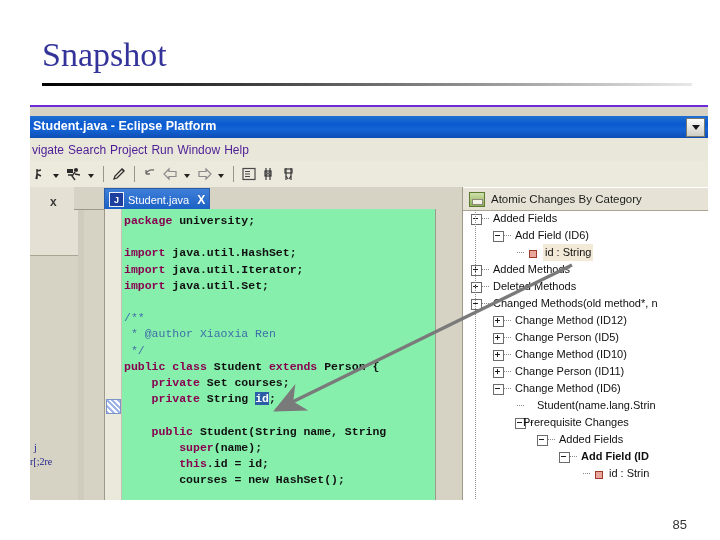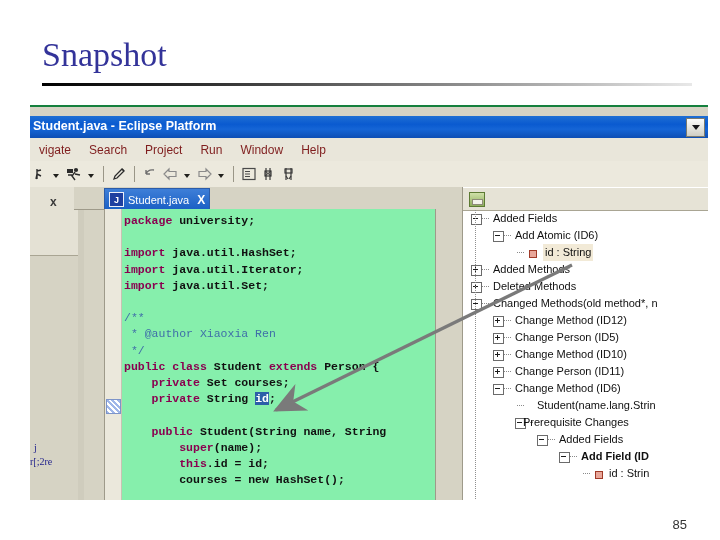--- a/index.html
+++ b/index.html
@@ -17,21 +17,21 @@
     white-space:nowrap;
   }
   #title-rule{
     position:absolute;left:42px;top:83px;width:650px;height:3px;
     background:linear-gradient(to right,#000000 0%,#3a3a3a 30%,#8f8f8f 65%,#e8e8e8 100%);
   }
   
   #shot{
     position:absolute;left:30px;top:105px;width:678px;height:393px;
     background:#d6d3c4;overflow:hidden;
-    border-top:2px solid #15803d;
+    border-top:2px solid #6d28d9;
     box-shadow:0 0 0 0 rgba(0,0,0,0);
   }
   
   #titlebar{
     position:absolute;left:0;top:9px;width:678px;height:22px;
     background:linear-gradient(to bottom,#1f6fd4 0%,#0a5ad0 38%,#1565d6 60%,#0d4eb4 100%);
     color:#ffffff;
   }
   #titlebar-text{
     position:absolute;left:3px;top:3px;
@@ -48,21 +48,21 @@
     width:0;height:0;border-left:4px solid transparent;border-right:4px solid transparent;
     border-top:5px solid #15151a;
   }
   
   #menubar{
     position:absolute;left:0;top:31px;width:678px;height:23px;
     background:#e9e6da;border-bottom:1px solid #cfcbbb;
   }
   #menubar ul{list-style:none;margin:0;padding:0;display:flex;align-items:center;height:23px;}
   #menubar li{
-    font-size:12px;color:#7f1d1d;padding:0 9px;white-space:nowrap;
+    font-size:12px;color:#4c1d95;padding:0 2px;white-space:nowrap;
     font-family:"Liberation Sans",sans-serif;
   }
   
   #toolbar{
     position:absolute;left:0;top:54px;width:678px;height:26px;
     background:#ece9dd;border-bottom:1px solid #b9b5a5;
     display:flex;align-items:center;
   }
   .tb-item{display:flex;align-items:center;height:26px;padding:0 2px;}
   .tb-sep{width:1px;height:16px;background:#9a9687;margin:0 5px;}
@@ -341,31 +341,32 @@
         <div id="ed-thumb">
             <span class="grip"></span>
           </div>
       </div>
       <div id="ed-gap"></div>
     </div>
 
     <div id="rightview">
       <div id="rv-header">
         <span class="vicon"></span>
+        <span class="vtitle">Atomic Changes By Category</span>
       </div>
       <div id="tree">
           <div class="trow">
             <span class="tbox" style="left: 8px;"></span>
             <span class="tdash" style="left: 19px;"></span>
             <span class="lbl" style="left: 30px;">Added Fields</span>
           </div>
           <div class="trow">
             <span class="tbox" style="left: 30px;"></span>
             <span class="tdash" style="left: 41px;"></span>
-            <span class="lbl" style="left: 52px;">Add Atomic (ID6)</span>
+            <span class="lbl" style="left: 52px;">Add Field (ID6)</span>
           </div>
           <div class="trow">
             <span class="tdash" style="left: 54px;"></span>
             <span class="leafdot" style="left: 66px;"></span>
             <span class="lbl hl" style="left: 80px;">id : String</span>
           </div>
           <div class="trow">
             <span class="tbox plus" style="left: 8px;"></span>
             <span class="tdash" style="left: 19px;"></span>
             <span class="lbl" style="left: 30px;">Added Methods</span>

